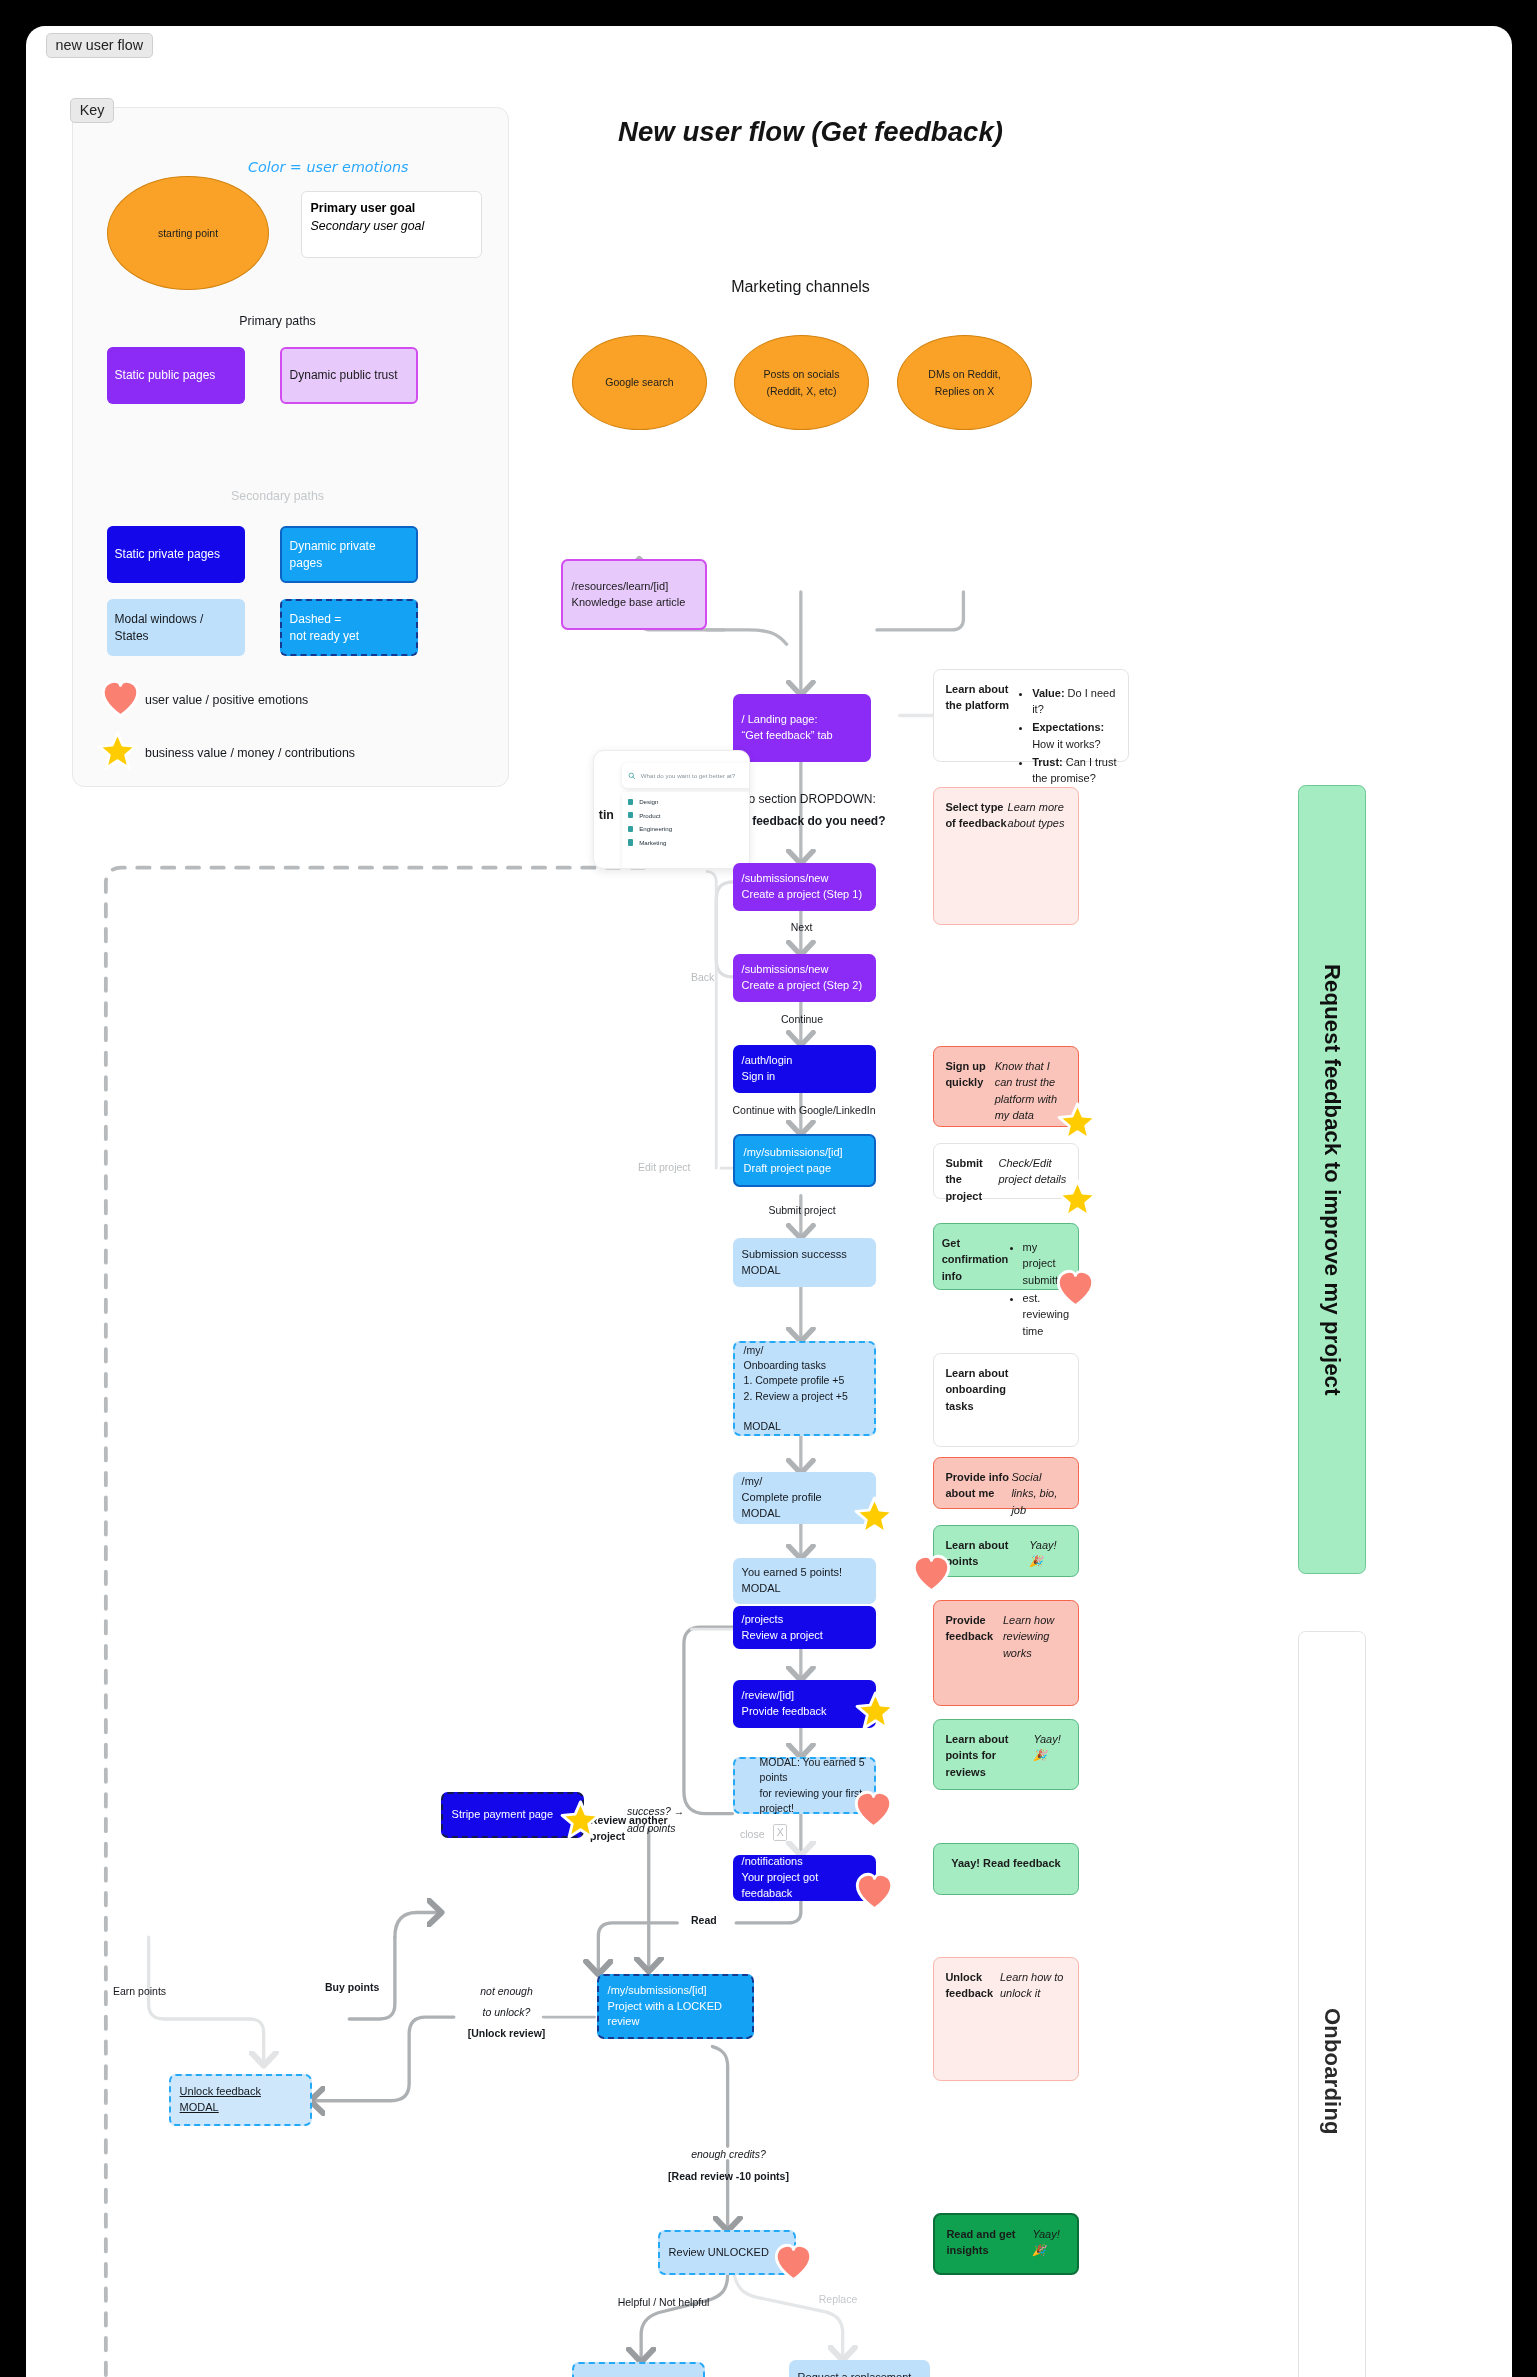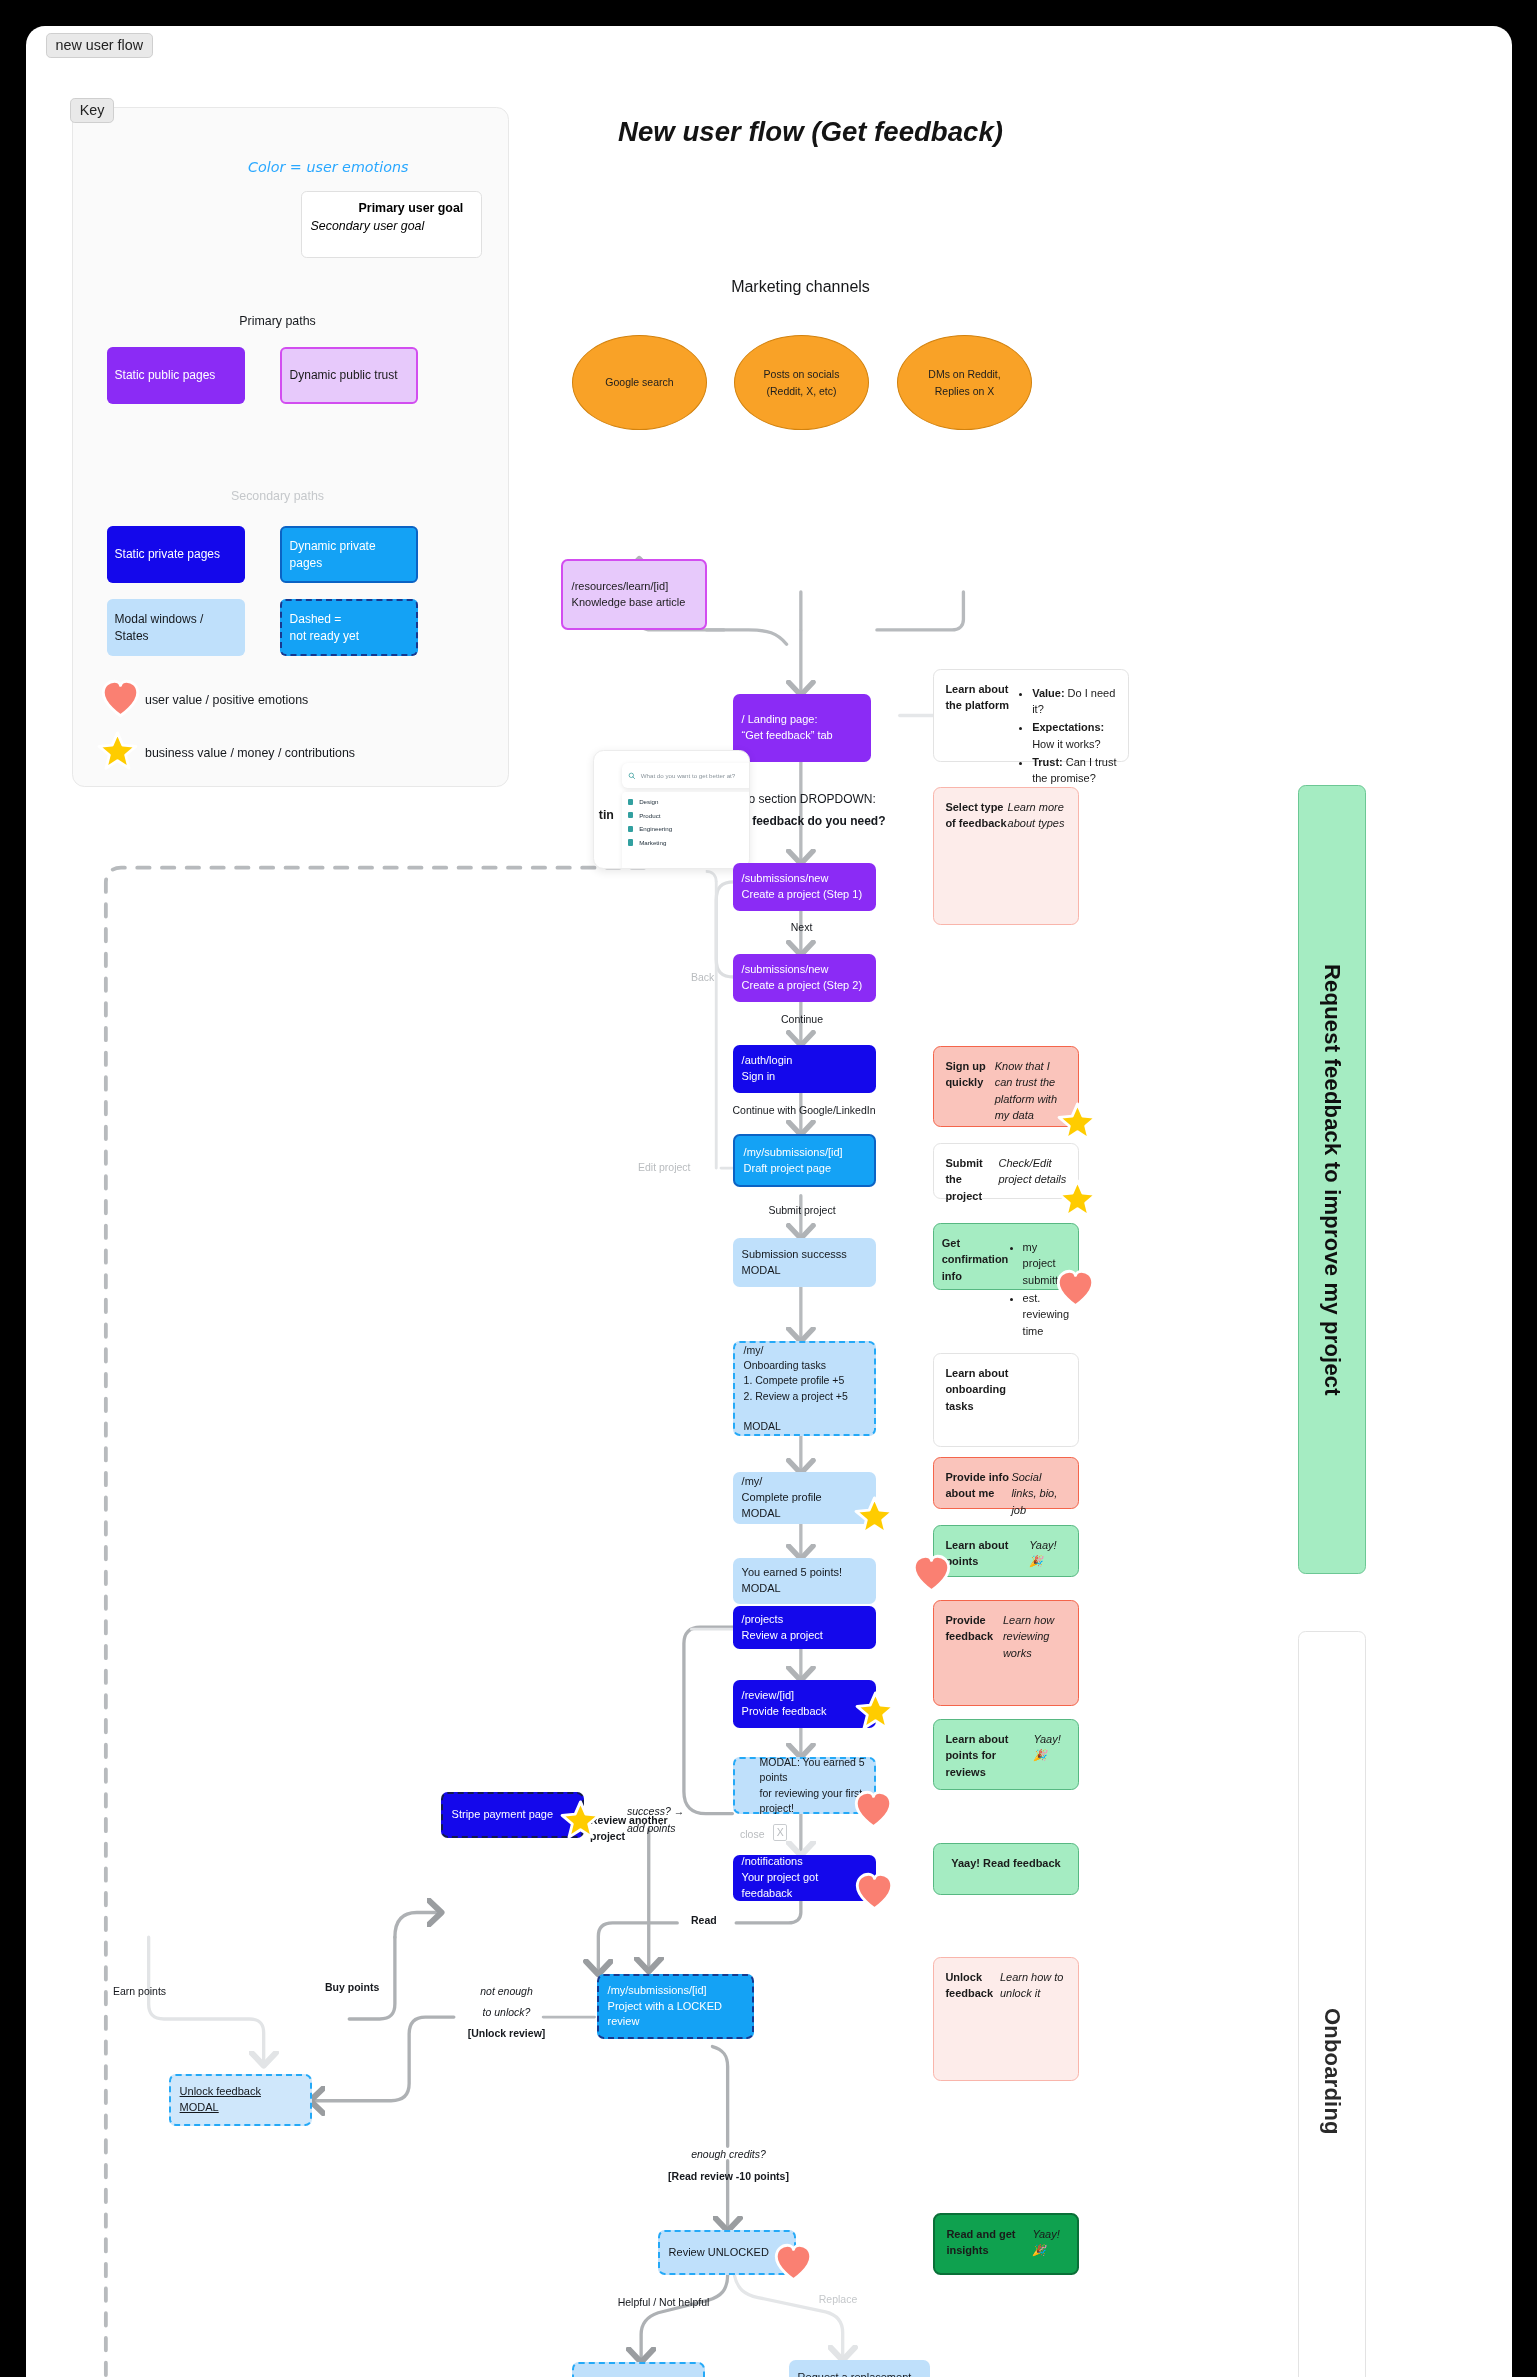--- a/index.html
+++ b/index.html
@@ -268,23 +268,24 @@
     <div class="tab" style="left:20px; top:6.7px;">new user flow</div>
 
     <div style="position:absolute; left:547px; top:90px; width:475px; text-align:center;
                 font-size:27.6px; font-weight:bold; color:#141414;font-style:italic;">New user flow (Get feedback)</div>
 
     <div id="key-panel">
       <div class="tab" style="left:-2.9px; top:-10.5px;">Key</div>
 
       <div class="handwrite" style="left:175px; top:51px;">Color = user emotions</div>
 
+      <div class="ellipse" style="left:34px; top:68px; width:162px; height:114px;">starting point</div>
 
       <div class="goalcard" style="left:228px; top:83px; width:181px; height:67px;">
-        <div style="font-weight:bold;margin-left:48px;">Primary user goal</div>
+        <div style="font-weight:bold;">Primary user goal</div>
         <div style="font-style:italic;">Secondary user goal</div>
       </div>
 
       <div class="elabel ctr" style="left:157px; top:206px; width:95px; font-size:12.4px;">Primary paths</div>
 
       <div class="keybox" style="left:34px; top:239px; width:138px; height:57px; background:#8b2bf5; color:#fff;">Static public pages</div>
       <div class="keybox" style="left:207px; top:239px; width:138px; height:57px; background:#e7c9fb; color:#1b1b1b; border:2.4px solid #d24df0;">Dynamic public trust</div>
 
       <div class="elabel ctr" style="left:150px; top:381px; width:109px; font-size:12.4px; color:#c5c8cb;">Secondary paths</div>
 

